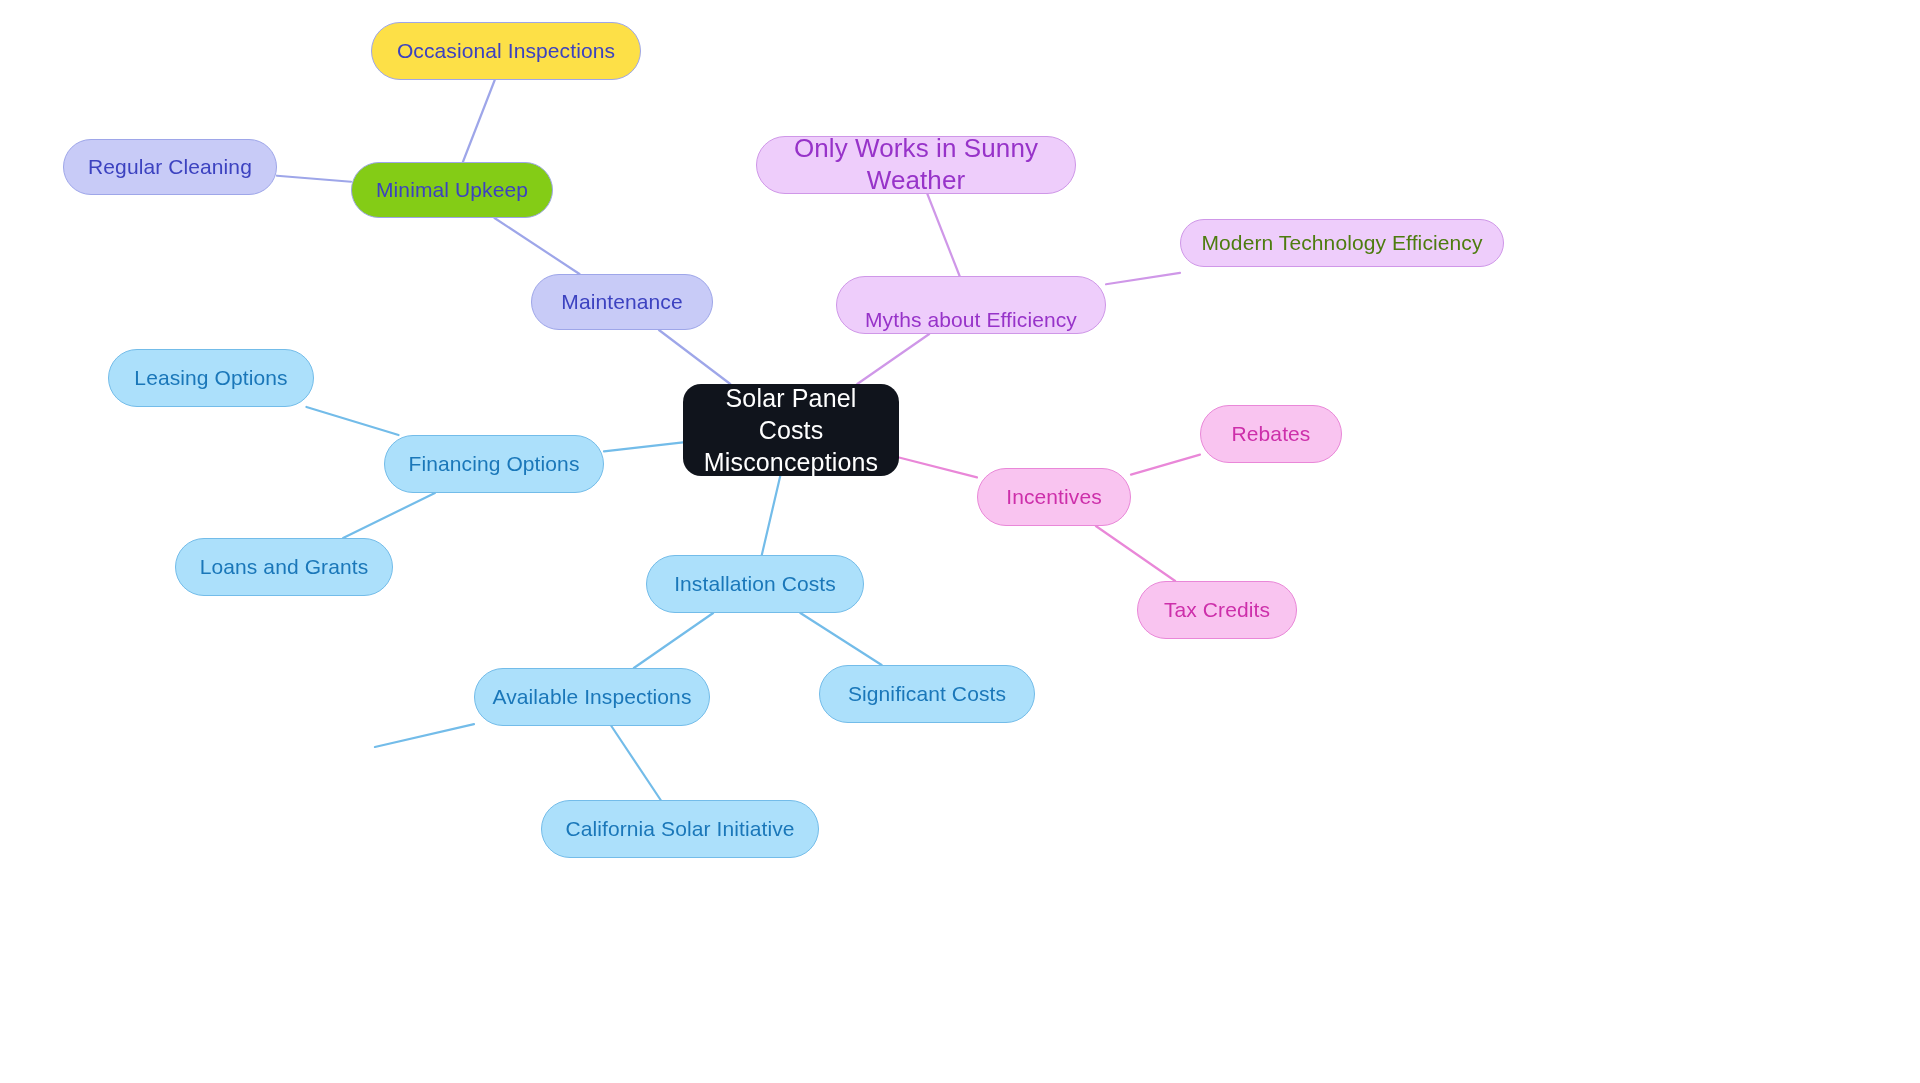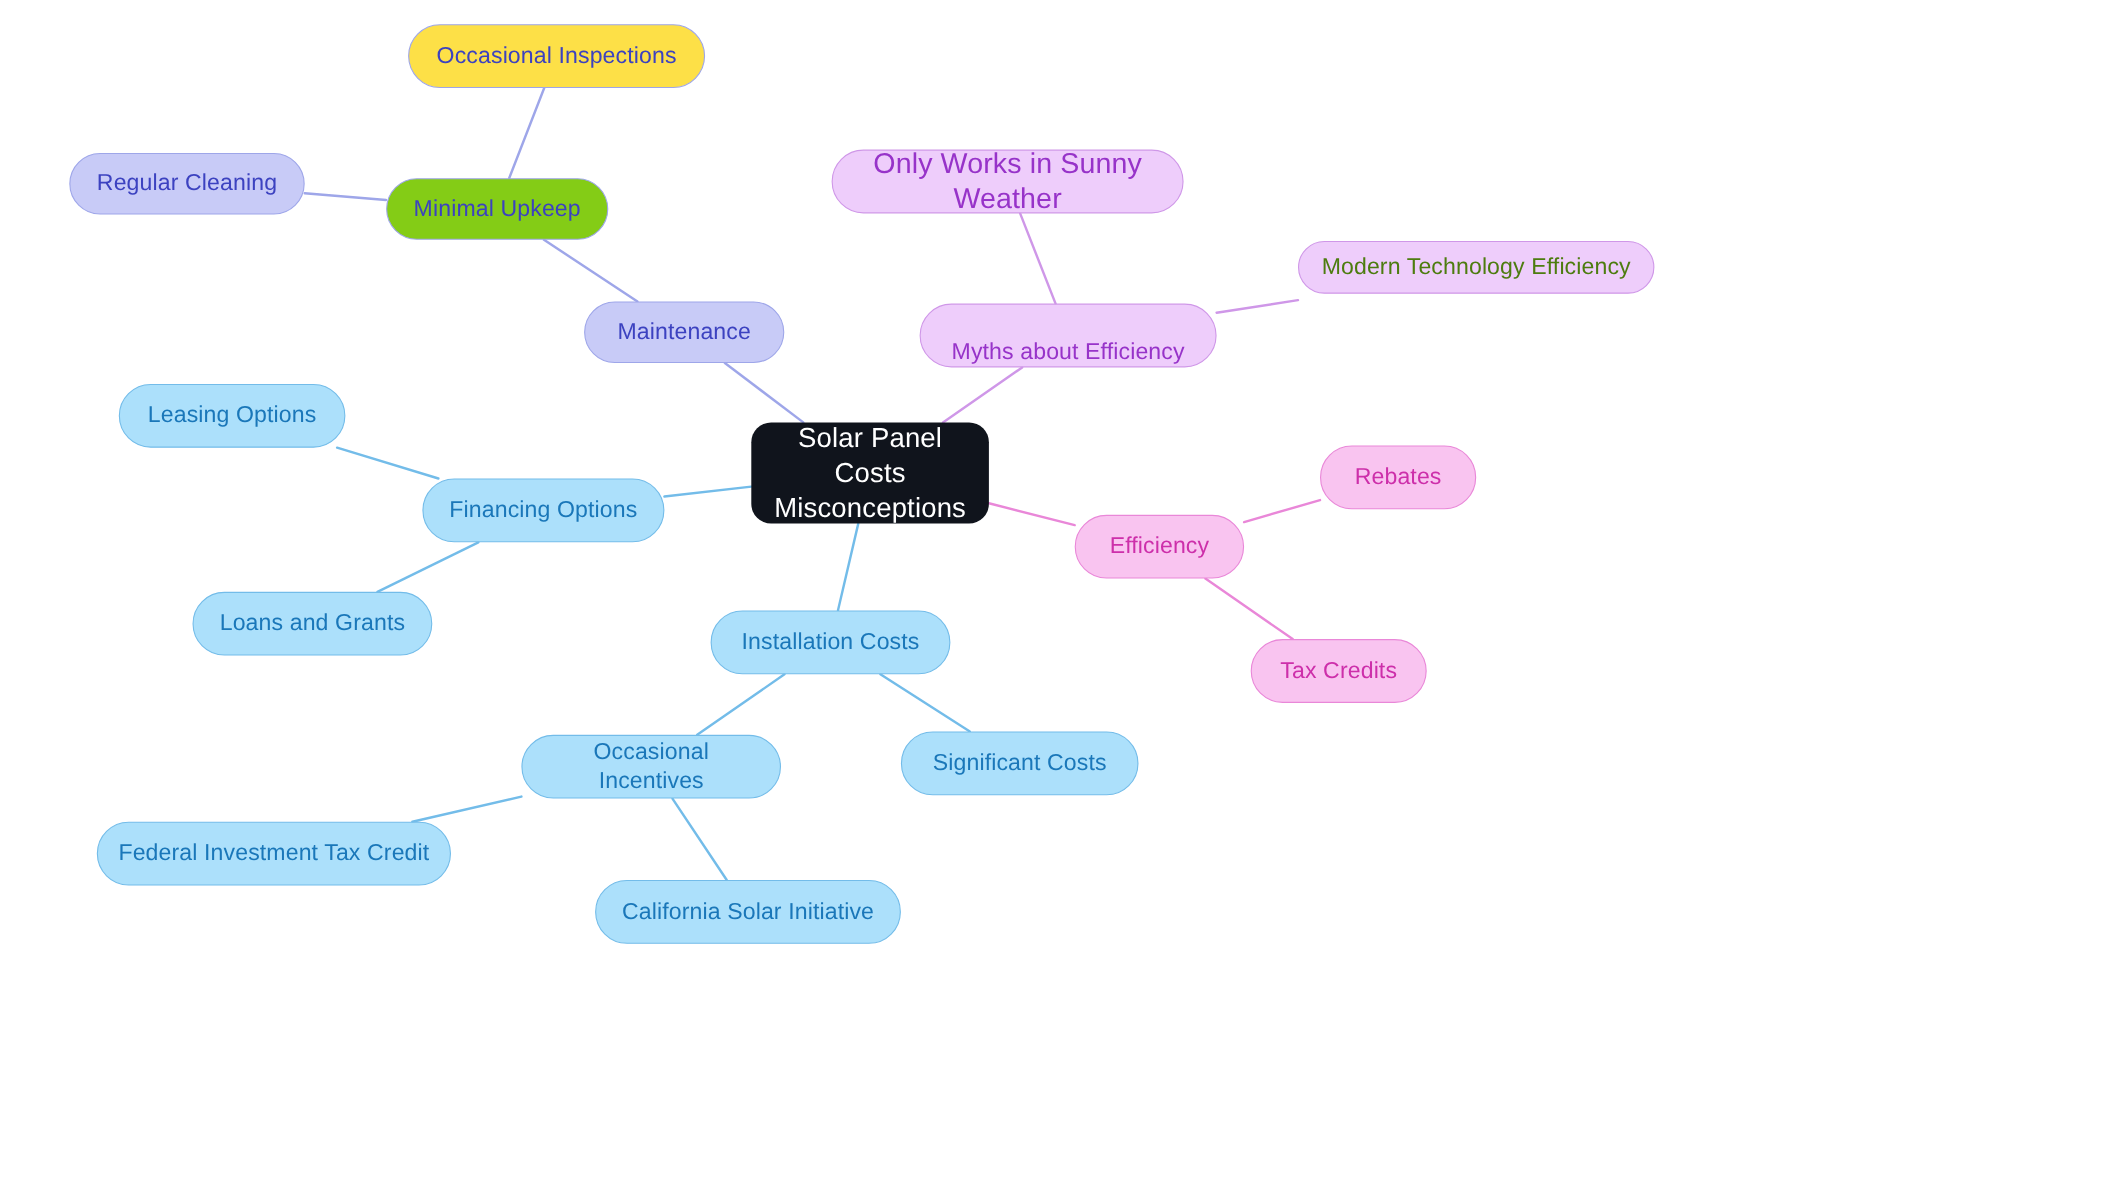--- a/index.html
+++ b/index.html
@@ -86,24 +86,23 @@
     </svg>
 <div class="node node-root" style="left: 683px; top: 384px; width: 216px; height: 92px; background: rgb(16, 20, 28); border-color: rgb(16, 20, 28); color: rgb(255, 255, 255); font-size: 25px;"><span class="node-label">Solar Panel Costs
 Misconceptions</span></div>
     <div class="node" style="left: 531px; top: 274px; width: 182px; height: 56px; background: rgb(200, 203, 247); border-color: rgb(158, 166, 233); color: rgb(60, 66, 192); font-size: 21px;"><span class="node-label">Maintenance</span></div>
     <div class="node" style="left: 351px; top: 162px; width: 202px; height: 56px; background: #84cc16; border-color: rgb(158, 166, 233); color: rgb(60, 66, 192); font-size: 21px;"><span class="node-label">Minimal Upkeep</span></div>
     <div class="node" style="left: 371px; top: 22px; width: 270px; height: 58px; background: #fde047; border-color: rgb(158, 166, 233); color: rgb(60, 66, 192); font-size: 21px;"><span class="node-label">Occasional Inspections</span></div>
     <div class="node" style="left: 63px; top: 139px; width: 214px; height: 56px; background: rgb(200, 203, 247); border-color: rgb(158, 166, 233); color: rgb(60, 66, 192); font-size: 21px;"><span class="node-label">Regular Cleaning</span></div>
     <div class="node" style="left: 836px; top: 276px; width: 270px; height: 58px; background: rgb(238, 205, 251); border-color: rgb(207, 151, 232); color: rgb(151, 51, 201); font-size: 21px; align-items: flex-end;"><span class="node-label">Myths about Efficiency</span></div>
     <div class="node" style="left: 756px; top: 136px; width: 320px; height: 58px; background: rgb(238, 205, 251); border-color: rgb(207, 151, 232); color: rgb(151, 51, 201); font-size: 26px; justify-content: flex-end;"><span class="node-label">Only Works in Sunny Weather</span></div>
     <div class="node" style="left: 1180px; top: 219px; width: 324px; height: 48px; background: rgb(238, 205, 251); border-color: rgb(207, 151, 232); color: #4d7c0f; font-size: 21px;"><span class="node-label">Modern Technology Efficiency</span></div>
-    <div class="node" style="left: 977px; top: 468px; width: 154px; height: 58px; background: rgb(249, 196, 240); border-color: rgb(233, 135, 216); color: rgb(205, 47, 170); font-size: 21px;"><span class="node-label">Efficiency</span></div>
+    <div class="node" style="left: 977px; top: 468px; width: 154px; height: 58px; background: rgb(249, 196, 240); border-color: rgb(233, 135, 216); color: rgb(205, 47, 170); font-size: 21px;"><span class="node-label">Incentives</span></div>
     <div class="node" style="left: 1200px; top: 405px; width: 142px; height: 58px; background: rgb(249, 196, 240); border-color: rgb(233, 135, 216); color: rgb(205, 47, 170); font-size: 21px;"><span class="node-label">Rebates</span></div>
     <div class="node" style="left: 1137px; top: 581px; width: 160px; height: 58px; background: rgb(249, 196, 240); border-color: rgb(233, 135, 216); color: rgb(205, 47, 170); font-size: 21px;"><span class="node-label">Tax Credits</span></div>
     <div class="node" style="left: 384px; top: 435px; width: 220px; height: 58px; background: rgb(172, 224, 251); border-color: rgb(115, 188, 233); color: rgb(26, 119, 185); font-size: 21px;"><span class="node-label">Financing Options</span></div>
     <div class="node" style="left: 108px; top: 349px; width: 206px; height: 58px; background: rgb(172, 224, 251); border-color: rgb(115, 188, 233); color: rgb(26, 119, 185); font-size: 21px;"><span class="node-label">Leasing Options</span></div>
     <div class="node" style="left: 175px; top: 538px; width: 218px; height: 58px; background: rgb(172, 224, 251); border-color: rgb(115, 188, 233); color: rgb(26, 119, 185); font-size: 21px;"><span class="node-label">Loans and Grants</span></div>
     <div class="node" style="left: 646px; top: 555px; width: 218px; height: 58px; background: rgb(172, 224, 251); border-color: rgb(115, 188, 233); color: rgb(26, 119, 185); font-size: 21px;"><span class="node-label">Installation Costs</span></div>
-    <div class="node" style="left: 474px; top: 668px; width: 236px; height: 58px; background: rgb(172, 224, 251); border-color: rgb(115, 188, 233); color: rgb(26, 119, 185); font-size: 21px;"><span class="node-label">Occasional Incentives</span></div>
+    <div class="node" style="left: 474px; top: 668px; width: 236px; height: 58px; background: rgb(172, 224, 251); border-color: rgb(115, 188, 233); color: rgb(26, 119, 185); font-size: 21px;"><span class="node-label">Available Inspections</span></div>
     <div class="node" style="left: 819px; top: 665px; width: 216px; height: 58px; background: rgb(172, 224, 251); border-color: rgb(115, 188, 233); color: rgb(26, 119, 185); font-size: 21px;"><span class="node-label">Significant Costs</span></div>
-    <div class="node" style="left: 88px; top: 747px; width: 322px; height: 58px; background: rgb(172, 224, 251); border-color: rgb(115, 188, 233); color: rgb(26, 119, 185); font-size: 21px;"><span class="node-label">Federal Investment Tax Credit</span></div>
     <div class="node" style="left: 541px; top: 800px; width: 278px; height: 58px; background: rgb(172, 224, 251); border-color: rgb(115, 188, 233); color: rgb(26, 119, 185); font-size: 21px;"><span class="node-label">California Solar Initiative</span></div>
   </div>
 
 </body></html>

